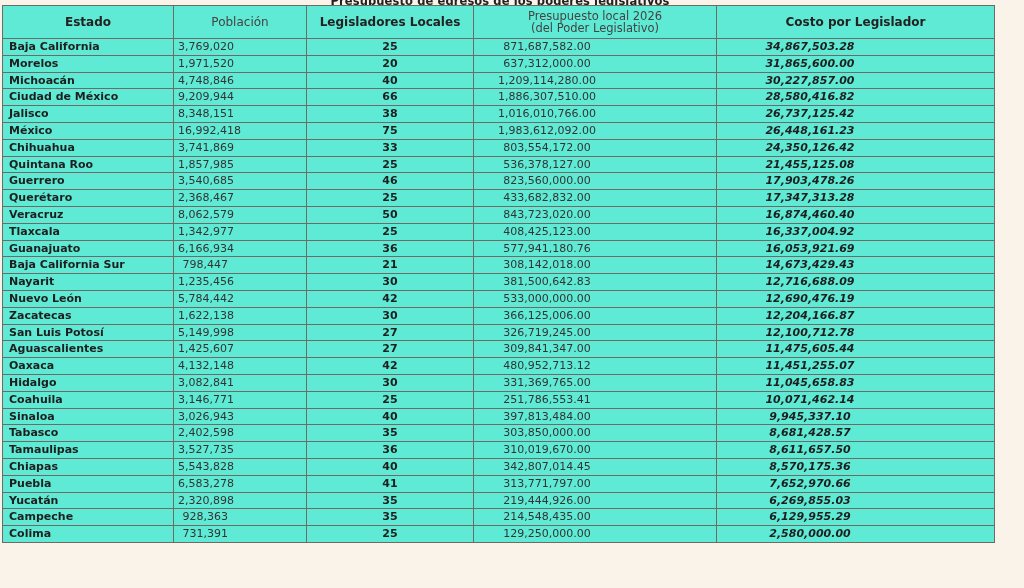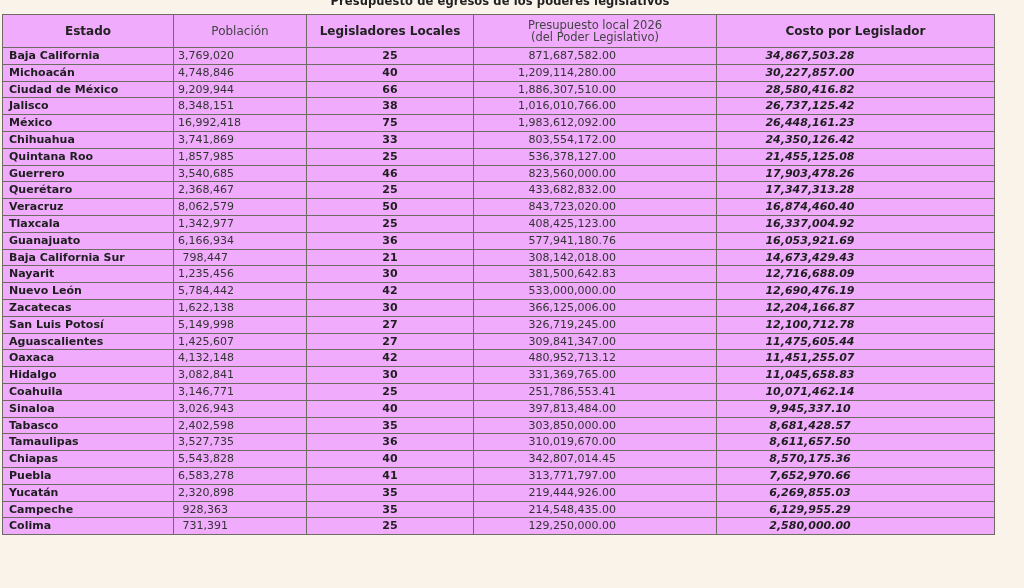--- a/index.html
+++ b/index.html
@@ -9,25 +9,25 @@
     font-family: "DejaVu Sans", sans-serif;
     color: #1e1e1e;
     position: relative;
   }
   .title {
     position: absolute; left: 0; top: -6px; width: 1000px;
     text-align: center; font-weight: bold; font-size: 11.5px;
     color: #222; letter-spacing: 0.1px;
   }
   table {
-    position: absolute; left: 2px; top: 14px;
+    position: absolute; left: 2px; top: 5px;
     border-collapse: collapse;
     table-layout: fixed;
     width: 992px;
-    background: #f0abfc;
+    background: #5eead4;
   }
   col.c1 { width: 171px; }
   col.c2 { width: 133px; }
   col.c3 { width: 167px; }
   col.c4 { width: 243px; }
   col.c5 { width: 278px; }
   th, td {
     border: 1px solid #6e6a64;
     padding: 0 4px;
     font-size: 11px;
@@ -39,21 +39,21 @@
   th {
     height: 32px; line-height: 13px;
     font-size: 12px; font-weight: bold; text-align: center;
     color: #222;
   }
   th.normal { font-weight: normal; color: #444; }
   th.two-line { line-height: 12.5px; font-size: 11.5px; }
   td.estado { font-weight: bold; text-align: left; padding-left: 6px; }
   td.poblacion { text-align: right; padding-right: 78px; color: #333; }
   td.legis { text-align: center; font-weight: bold; margin-left: 20px; }
-  td.presup { text-align: right; padding-right: 100px; color: #333; }
+  td.presup { text-align: center; padding-right: 100px; color: #333; }
   td.costo { text-align: center; padding-right: 95px; font-weight: bold; font-style: italic; }
 </style>
 </head>
 <body>
 
 <div class="title">Presupuesto de egresos de los poderes legislativos</div>
 
 <table>
   <colgroup>
     <col class="c1">
@@ -76,20 +76,27 @@
   </thead>
   <tbody id="tbody">
       <tr>
         <td class="estado">Baja California</td>
         <td class="poblacion">3,769,020</td>
         <td class="legis">25</td>
         <td class="presup">871,687,582.00</td>
         <td class="costo">34,867,503.28</td>
       </tr>
       <tr>
+        <td class="estado">Morelos</td>
+        <td class="poblacion">1,971,520</td>
+        <td class="legis">20</td>
+        <td class="presup">637,312,000.00</td>
+        <td class="costo">31,865,600.00</td>
+      </tr>
+      <tr>
         <td class="estado">Michoacán</td>
         <td class="poblacion">4,748,846</td>
         <td class="legis">40</td>
         <td class="presup">1,209,114,280.00</td>
         <td class="costo">30,227,857.00</td>
       </tr>
       <tr>
         <td class="estado">Ciudad  de México</td>
         <td class="poblacion">9,209,944</td>
         <td class="legis">66</td>

